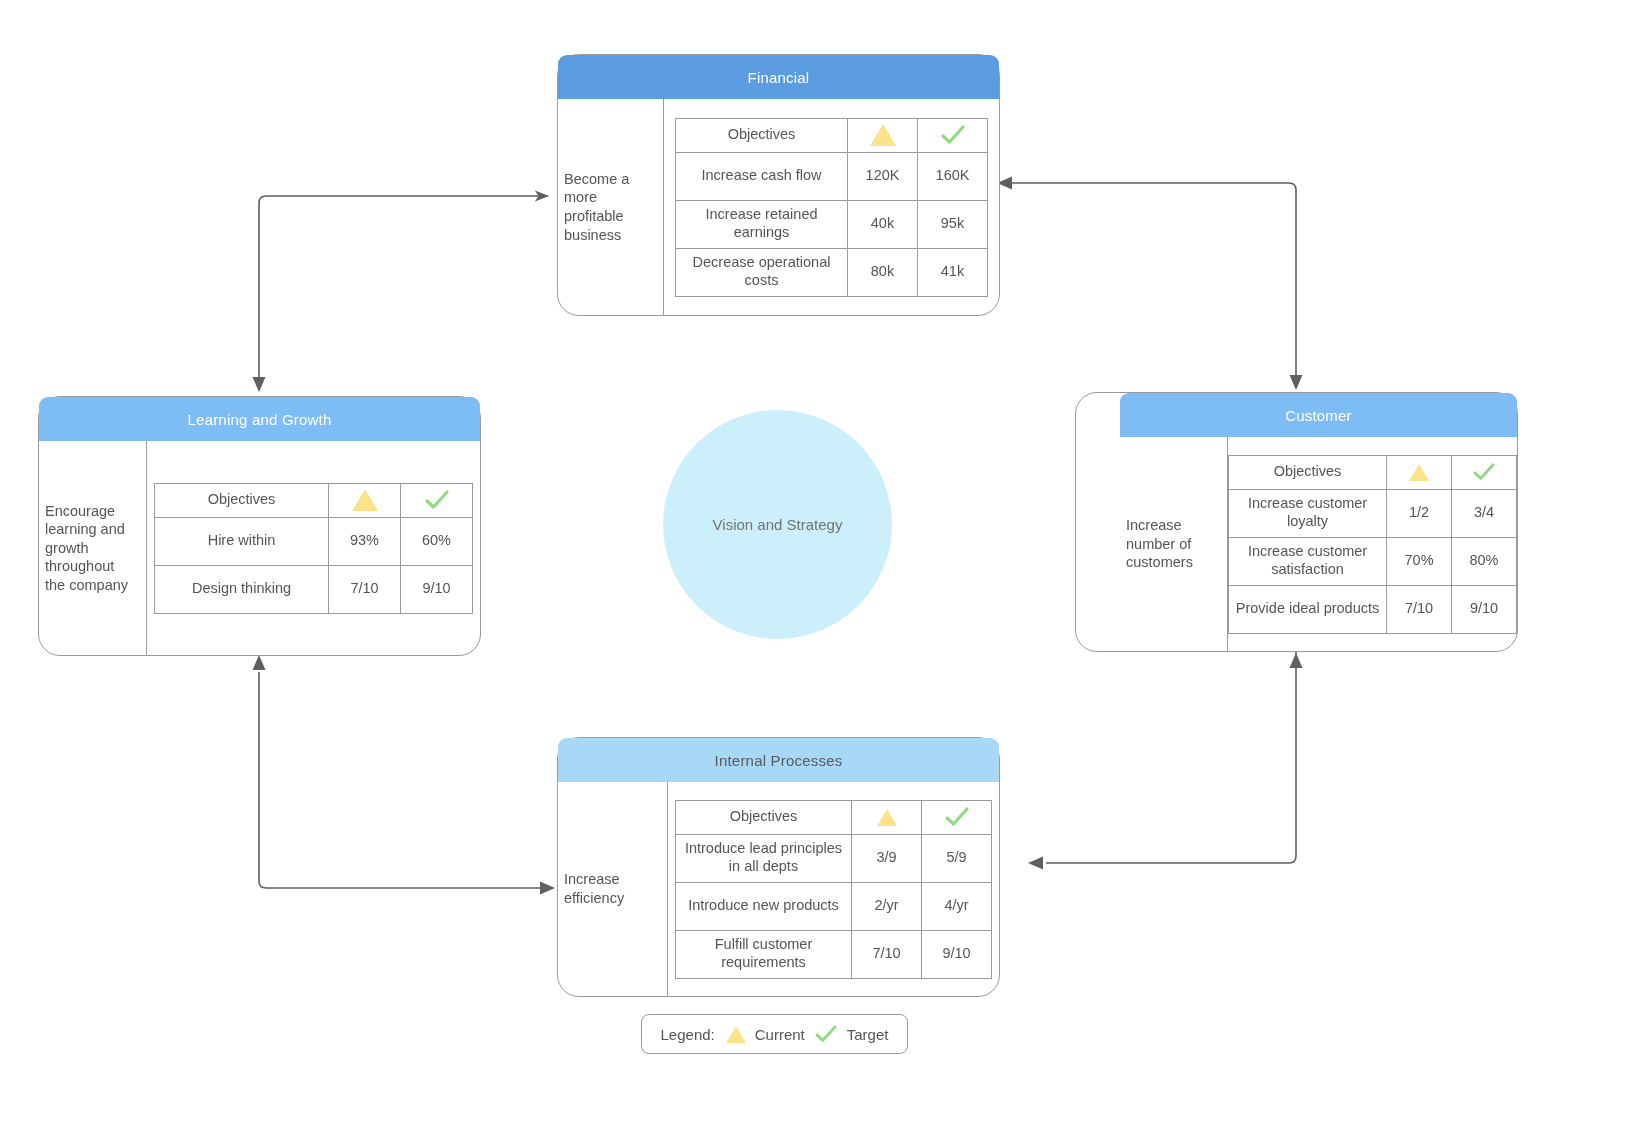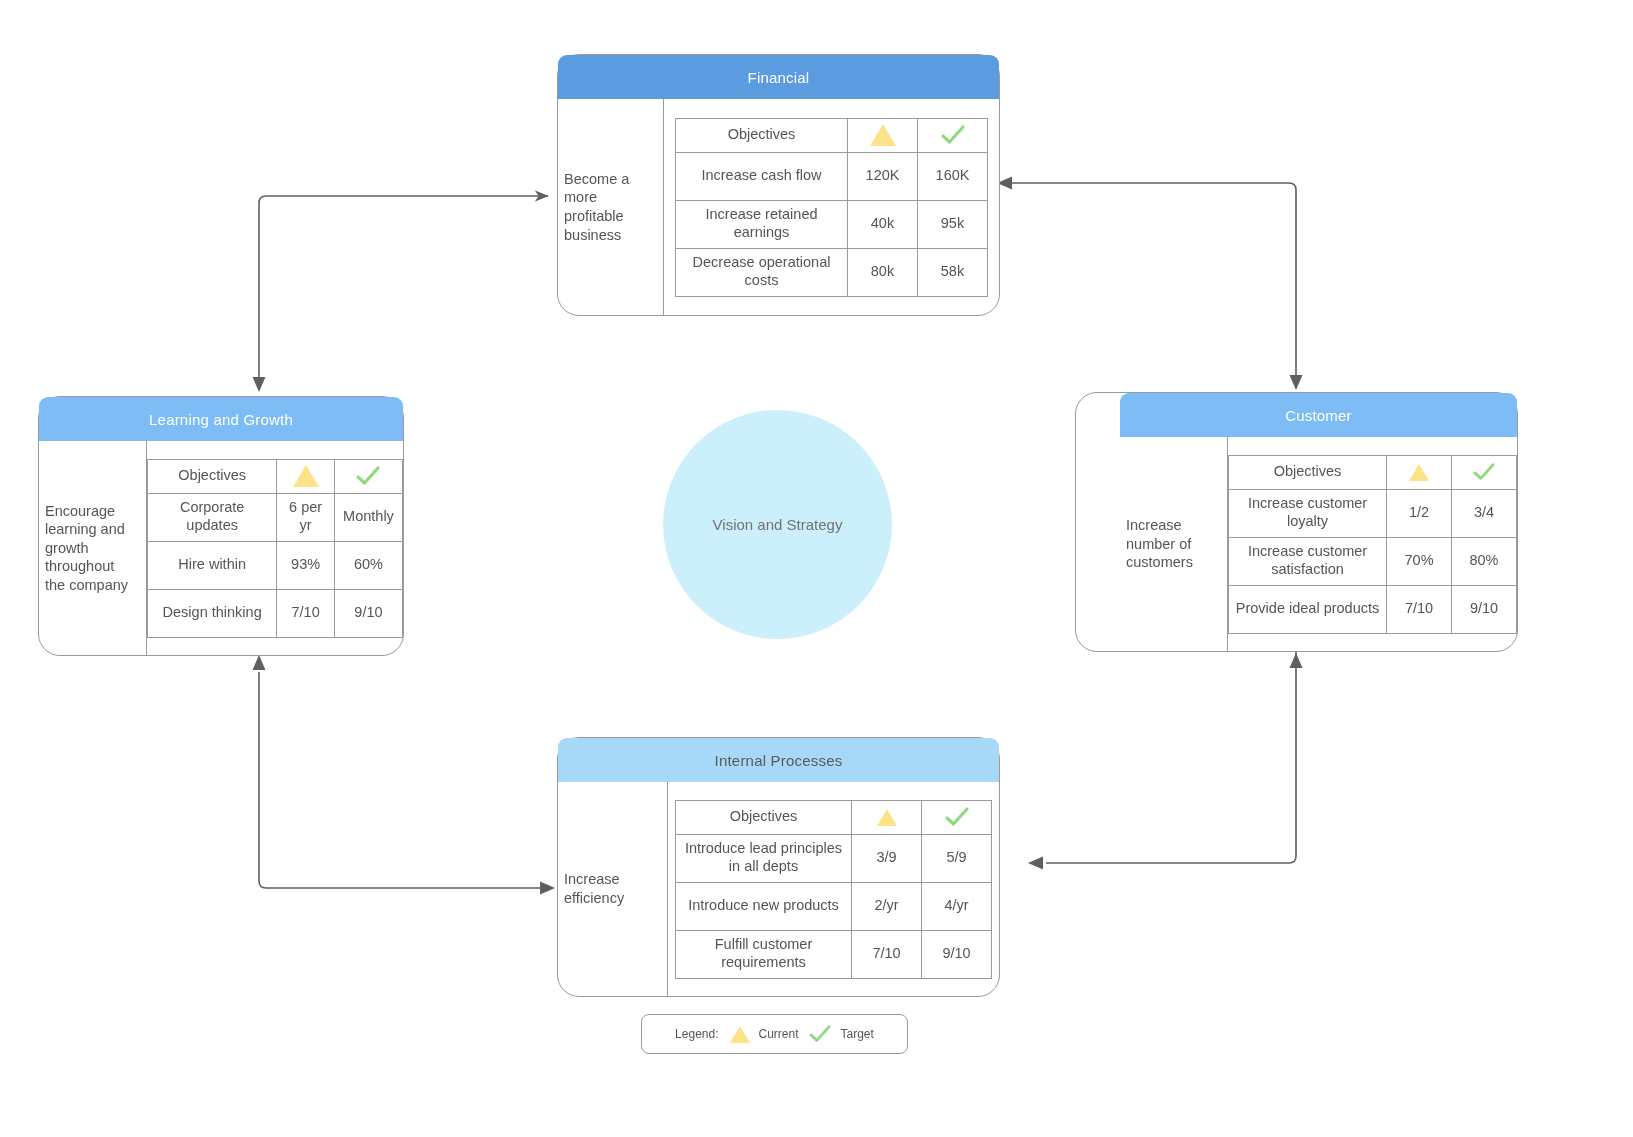--- a/index.html
+++ b/index.html
@@ -124,21 +124,21 @@
   #legend {
     position: absolute;
     box-sizing: border-box;
     border: 1px solid #9a9a9a;
     border-radius: 8px;
     background: #ffffff;
     display: flex;
     align-items: center;
     justify-content: center;
     gap: 9px;
-    font-size: 12px;
+    font-size: 15px;
     color: #555555;
   }
   #legend .lg-label { margin-right: 2px; }
 </style>
 </head>
 <body>
 
 <div id="canvas">
 
   <svg id="edges" viewBox="0 0 1633 1137" xmlns="http://www.w3.org/2000/svg">
@@ -193,52 +193,47 @@
             <td>160K</td>
           </tr>
           <tr>
             <td>Increase retained earnings</td>
             <td>40k</td>
             <td>95k</td>
           </tr>
           <tr>
             <td>Decrease operational costs</td>
             <td>80k</td>
-            <td>58k</td>
+            <td>41k</td>
           </tr>
         </tbody>
           </table>
       </div>
     </div>
   </div>
 
-  <div class="card" style="left:38px; top:396px; width:366px; height:260px;">
+  <div class="card" style="left:38px; top:396px; width:443px; height:260px;">
     <div class="card-header mid">Learning and Growth</div>
     <div class="card-body">
       <div class="goal" style="width:108px;">Encourage learning and growth throughout the company</div>
       <div class="tbl-wrap">
         <table class="scorecard">
           <tbody>
               <tr class="hdr">
             <th style="width:174px;">Objectives</th>
             <th style="width:72px;">
               <span class="tri"></span>
             </th>
             <th style="width:72px;">
               <svg class="chk" width="26" height="22" viewBox="0 0 26 22">
                 <path d="M3 12 L9.5 18 L23 3" fill="none" stroke="#8FD97F" stroke-width="3.1" stroke-linecap="round" stroke-linejoin="round"></path>
               </svg>
             </th>
           </tr>
           <tr>
-            <td>Corporate updates</td>
-            <td>6 per yr</td>
-            <td>Monthly</td>
-          </tr>
-          <tr>
             <td>Hire within</td>
             <td>93%</td>
             <td>60%</td>
           </tr>
           <tr>
             <td>Design thinking</td>
             <td>7/10</td>
             <td>9/10</td>
           </tr>
         </tbody>

